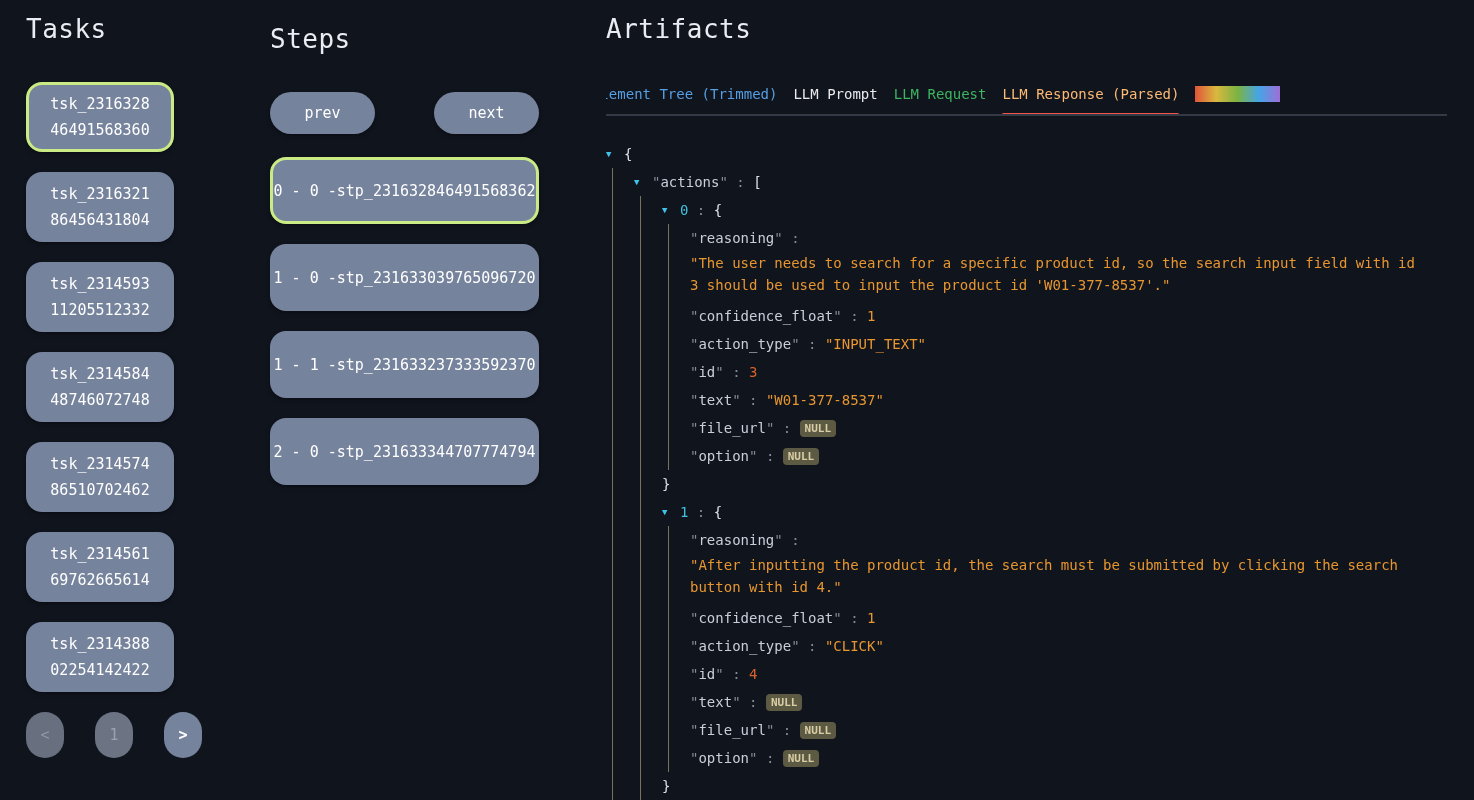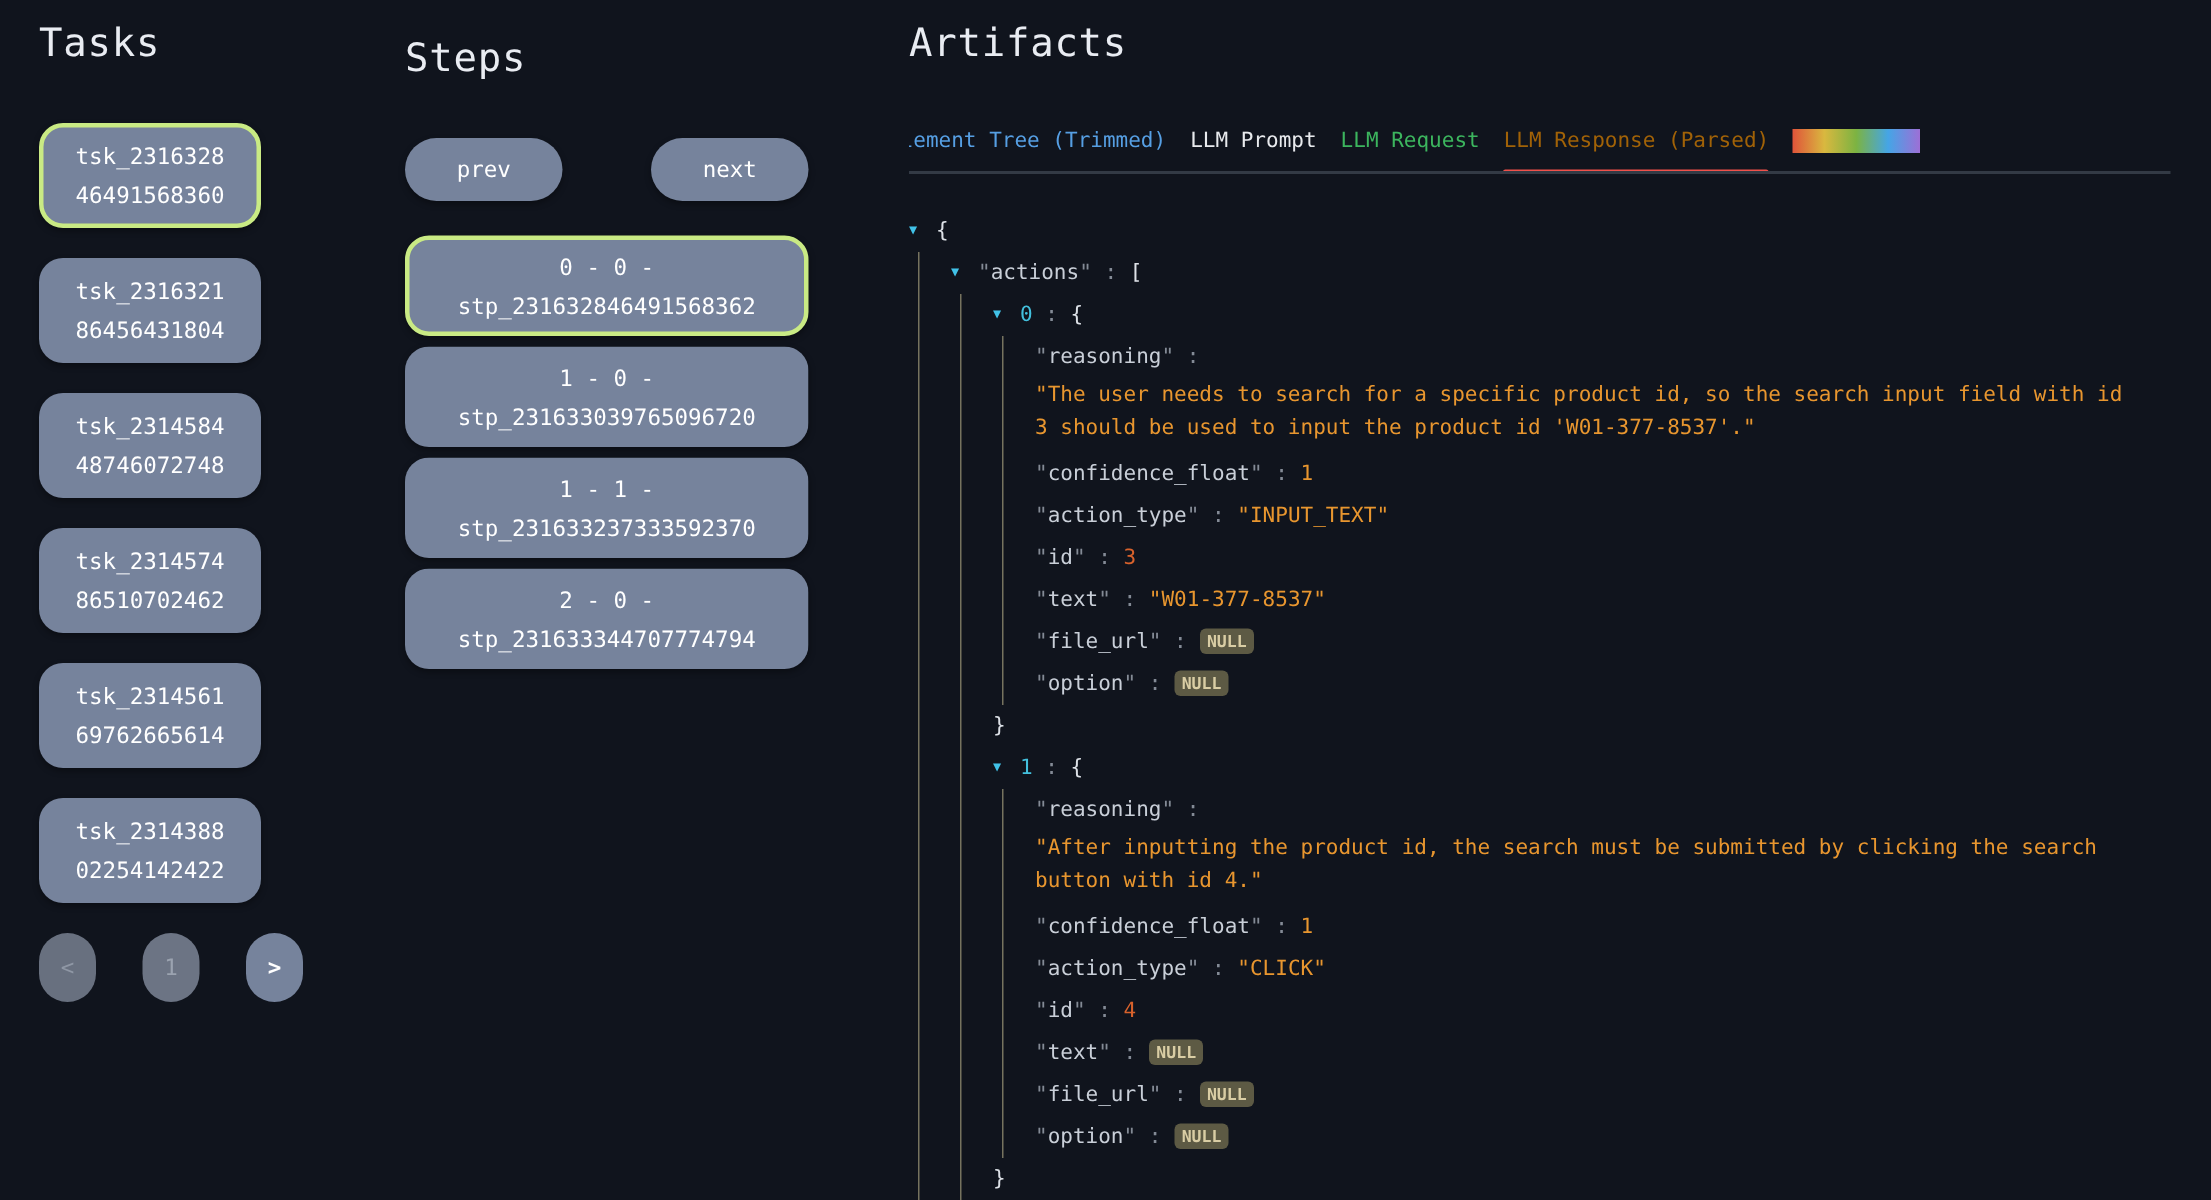--- a/index.html
+++ b/index.html
@@ -35,24 +35,24 @@
 
   
   .steps-col { position:absolute; left:270px; top:24px; width:269px; }
   .step-nav { display:flex; justify-content:space-between; margin-bottom:23px; }
   .nav-pill {
     width:105px; height:42px; border-radius:21px; border:none; cursor:pointer;
     background:#76839c; color:#fff; font-size:15px; font-family:inherit;
     box-shadow:0 2px 4px rgba(0,0,0,.35);
   }
   .step-btn {
-    width:269px; min-height:67px; margin-bottom:7px;
+    width:269px; min-height:67px; margin-bottom:20px;
     background:#76839c; border:3px solid transparent; border-radius:16px;
     color:#fff; font-size:15px; line-height:26px; font-family:inherit;
-    display:flex; flex-direction:column; align-items:center; justify-content:center;
+    display:flex; flex-direction:row; align-items:center; justify-content:center;
     text-align:center; cursor:pointer; box-shadow:0 2px 4px rgba(0,0,0,.35);
   }
   .step-btn.selected { border-color:#c9ea84; }
 
   
   .artifacts { position:absolute; left:606px; top:14px; width:841px; }
   .tabstrip {
     display:flex; gap:16px; overflow:hidden; white-space:nowrap;
     border-bottom:2px solid #333a45; margin-top:27px;
   }
@@ -86,20 +86,21 @@
   .strblock { line-height:22px; max-width:730px; margin:0 0 6px 0; white-space:normal; word-break:normal; }
 </style>
 </head>
 <body>
 
 <div class="tasks-col">
   <div class="col-title">Tasks</div>
   <div id="task-list">
       <button class="task-btn selected">tsk_231632846491568360</button>
       <button class="task-btn">tsk_231632186456431804</button>
+      <button class="task-btn">tsk_231459311205512332</button>
       <button class="task-btn">tsk_231458448746072748</button>
       <button class="task-btn">tsk_231457486510702462</button>
       <button class="task-btn">tsk_231456169762665614</button>
       <button class="task-btn">tsk_231438802254142422</button>
     </div>
   <div class="pagination">
     <button class="page-pill prev">&lt;</button>
     <button class="page-pill current">1</button>
     <button class="page-pill next">&gt;</button>
   </div>
@@ -130,21 +131,21 @@
       </button>
     </div>
 </div>
 
 <div class="artifacts">
   <div class="col-title">Artifacts</div>
   <div class="tabstrip" id="tabstrip">
       <div class="tab" style="color: rgb(86, 159, 227);"><span>Element Tree (Trimmed)</span></div>
       <div class="tab" style="color: rgb(232, 234, 237);"><span>LLM Prompt</span></div>
       <div class="tab" style="color: rgb(60, 181, 94);"><span>LLM Request</span></div>
-      <div class="tab active" style="color: #a16207;"><span>LLM Response (Parsed)</span></div>
+      <div class="tab active" style="color: #fdba74;"><span>LLM Response (Parsed)</span></div>
       <div class="tab rainbow"><span style="background: linear-gradient(90deg, rgb(224, 84, 58), rgb(217, 184, 63), rgb(124, 179, 66), rgb(69, 165, 230), rgb(157, 111, 214));">Html (Raw)</span></div>
     </div>
   <div class="json-tree" id="json-tree">
       <div class="entry">
         <div class="jline"><span class="tri">▼</span><span class="brace">{</span></div>
         <div class="children">
           <div class="entry">
             <div class="jline"><span class="tri">▼</span><span class="q">"</span><span class="k">actions</span><span class="q">"</span><span class="colon"> : </span><span class="brace">[</span></div>
             <div class="children">
               <div class="entry">

